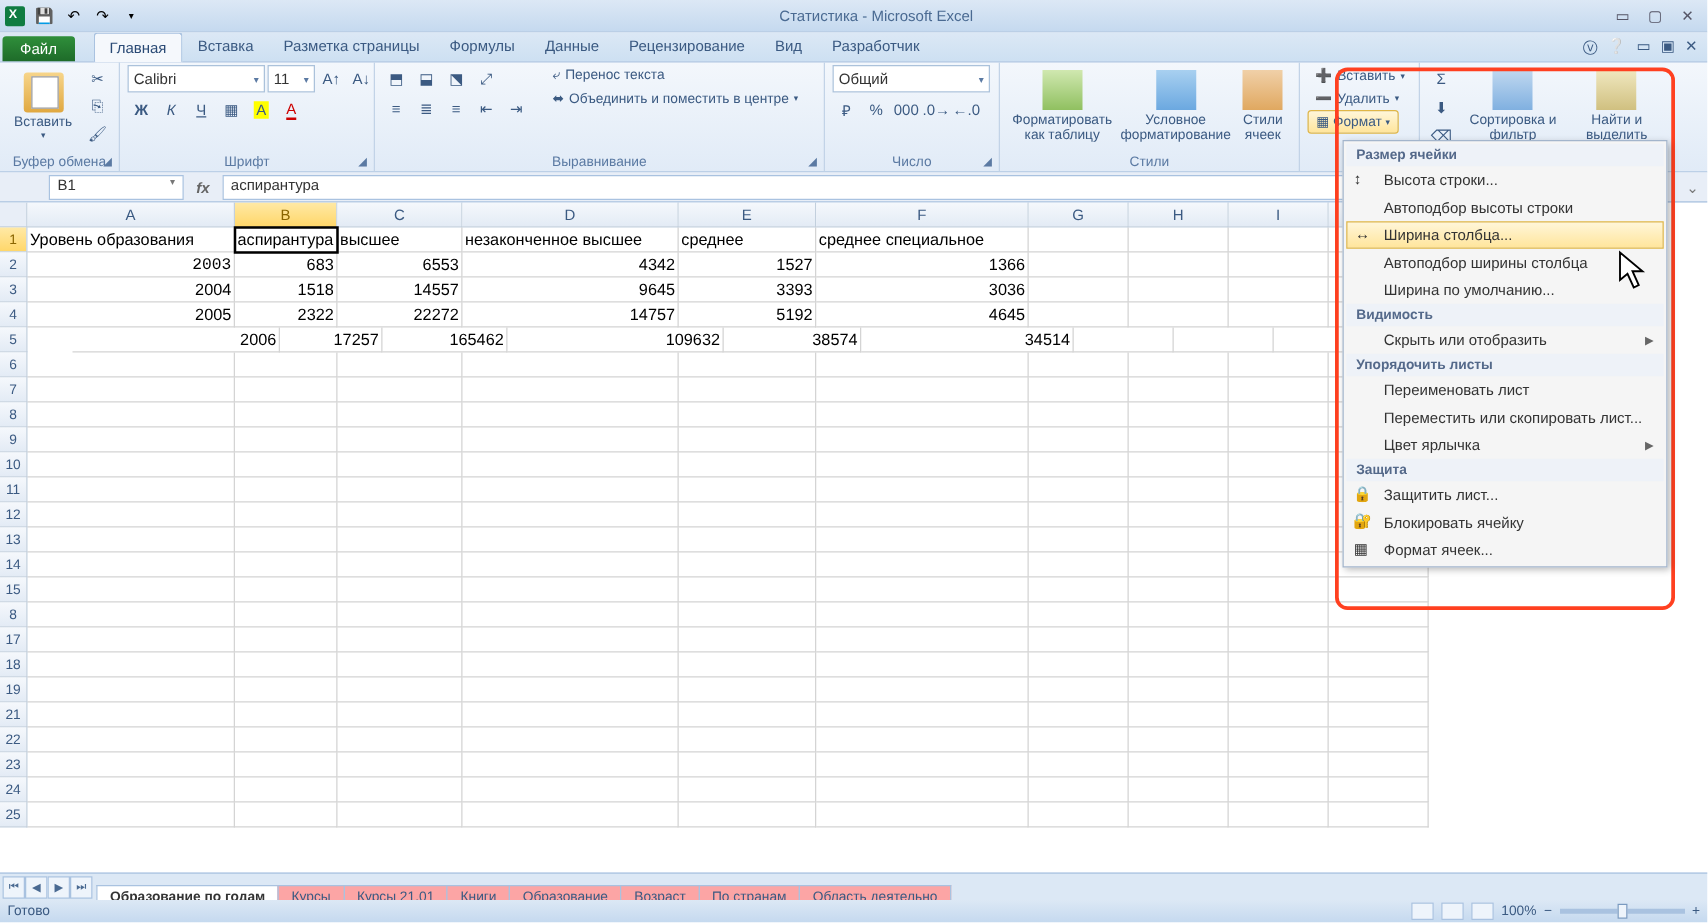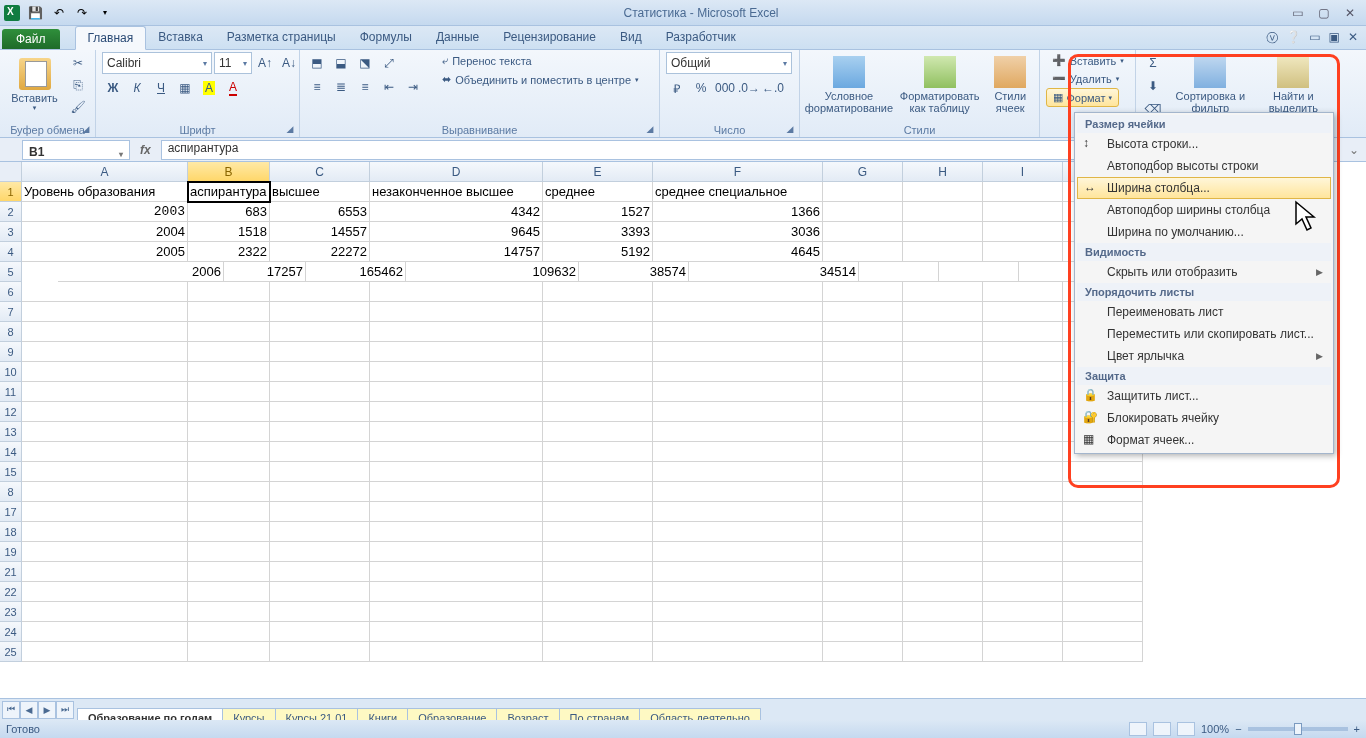--- a/index.html
+++ b/index.html
@@ -33,21 +33,21 @@
 .big-btn .ico { width: 32px; height: 32px; margin-bottom: 2px; }
 .small-col { display: flex; flex-direction: column; gap: 0px; }
 .small-btn { width: 22px; height: 22px; display: flex; align-items: center; justify-content: center; cursor: pointer; border-radius: 2px; color:#3b5a82;}
 .combo { height: 22px; border: 1px solid #abc2db; background: #fff; display: flex; align-items: center; padding: 0 4px; font-size: 12px; color: #333; }
 .combo .dd { margin-left: auto; color: #5b7aa3; font-size: 8px; }
 .row { display: flex; gap: 2px; align-items: center; }
 .wide-btn{display:flex;align-items:center;gap:4px;padding:2px 6px;cursor:pointer;color:#3b5a82;font-size:11px;border-radius:2px;}
 
 
 .formulabar { height: 24px; background: #e8eef7; border-bottom: 1px solid #a9c2e0; display: flex; align-items: center; }
-.namebox { width: 108px; height: 20px; border: 1px solid #a9c2e0; background: #fff; margin-left: 22px; display: flex; align-items: flex-end; padding: 0 6px; color: #333; font-size: 12px; font-weight: bold; }
+.namebox { width: 108px; height: 20px; border: 1px solid #a9c2e0; background: #fff; margin-left: 39px; display: flex; align-items: flex-start; padding: 0 6px; color: #333; font-size: 12px; }
 .namebox .dd{margin-left:auto;font-size:8px;color:#777;}
 .fx-btns { display: flex; gap: 2px; margin: 0 6px; }
 .fx-label { font-style: italic; font-weight: bold; color: #666; cursor: pointer; padding: 0 4px;}
 .formula-input { flex: 1; height: 20px; border: 1px solid #a9c2e0; background: #fff; padding: 0 6px; font-size: 12px; color: #333; margin-right:18px;}
 .fb-expand{width:16px;color:#777;text-align:center;cursor:pointer;margin-right:4px;}
 
 
 .grid-area{position:absolute;top:162px;left:0;right:0;bottom:40px;overflow:hidden;}
 .col-headers { display: flex; height: 20px; }
 .rh-corner { width: 22px; background: #e8eef7; border-right: 1px solid #c2cfdd; border-bottom: 1px solid #c2cfdd; }
@@ -57,21 +57,21 @@
 .row-h { width: 22px; background: linear-gradient(#f5f8fc, #e3ebf5); border-right: 1px solid #c2cfdd; border-bottom: 1px solid #c2cfdd; text-align: center; font-size: 11px; color: #3b5a82; line-height: 20px; }
 .row-h.sel{background:linear-gradient(#ffe9a6,#ffd76a);color:#8a6500;}
 .cell { border-right: 1px solid #d4d4d4; border-bottom: 1px solid #d4d4d4; padding: 0 2px; font-size: 13px; line-height: 20px; overflow: visible; white-space: nowrap; color: #000; }
 .cell.r{text-align:right;}
 .cell.active{outline:2px solid #000;outline-offset:-1px;z-index:5;position:relative;}
 
 
 .sheet-tabs{position:absolute;bottom:18px;left:0;right:0;height:22px;background:#dce8f5;border-top:1px solid #a9c2e0;display:flex;align-items:center;font-size:11px;}
 .nav-btns{display:flex;gap:0;margin-left:2px;}
 .nav-btns span{width:18px;height:18px;border:1px solid #a9c2e0;background:#eef4fb;display:flex;align-items:center;justify-content:center;cursor:pointer;font-size:9px;color:#4a6a92;}
-.s-tab{padding:3px 10px;background:#fef9c3;border:1px solid #a9c2e0;border-bottom:none;cursor:pointer;color:#3b5a82;margin-left:-1px;}
+.s-tab{padding:3px 10px;background:#fca5a5;border:1px solid #a9c2e0;border-bottom:none;cursor:pointer;color:#3b5a82;margin-left:-1px;}
 .s-tab.active{background:#fff;font-weight:bold;color:#333;}
 .statusbar{position:absolute;bottom:0;left:0;right:0;height:18px;background:linear-gradient(#dce8f5,#c5d9ef);display:flex;align-items:center;font-size:11px;color:#3b5a82;padding:0 6px;}
 .statusbar .right{margin-left:auto;display:flex;align-items:center;gap:6px;}
 .view-btn{width:18px;height:14px;border:1px solid #a9c2e0;background:#eef4fb;cursor:pointer;}
 .zoom-slider{width:100px;height:4px;background:#a9c2e0;position:relative;}
 .zoom-thumb{width:8px;height:12px;background:#eef4fb;border:1px solid #7a9ac0;position:absolute;top:-4px;left:46px;}
 
 
 .format-btn{background:linear-gradient(#fff6d9,#ffe59c);border:1px solid #e0b646;padding:2px 6px;display:flex;align-items:center;gap:3px;font-size:11px;color:#3b5a82;cursor:pointer;border-radius:3px;}
 
@@ -238,26 +238,26 @@
         <div class="small-btn">←.0</div>
       </div>
     </div>
     <div class="group-label">Число</div>
     <div class="group-dlauncher">◢</div>
   </div>
 
   <div class="group" style="width:240px;">
     <div class="group-body">
       <div class="big-btn">
+          <div class="ico ico-tbl"></div>
+          <span style="text-align:center;line-height:1.1;">Форматировать как таблицу</span>
+        </div>
+      <div class="big-btn">
           <div class="ico ico-cfmt"></div>
           <span style="text-align:center;line-height:1.1;">Условное форматирование</span>
-        </div>
-      <div class="big-btn">
-          <div class="ico ico-tbl"></div>
-          <span style="text-align:center;line-height:1.1;">Форматировать как таблицу</span>
         </div>
       <div class="big-btn">
           <div class="ico ico-cellsty"></div>
           <span style="text-align:center;line-height:1.1;">Стили ячеек</span>
         </div>
     </div>
     <div class="group-label">Стили</div>
   </div>
 
   <div class="group" style="width:96px;">

